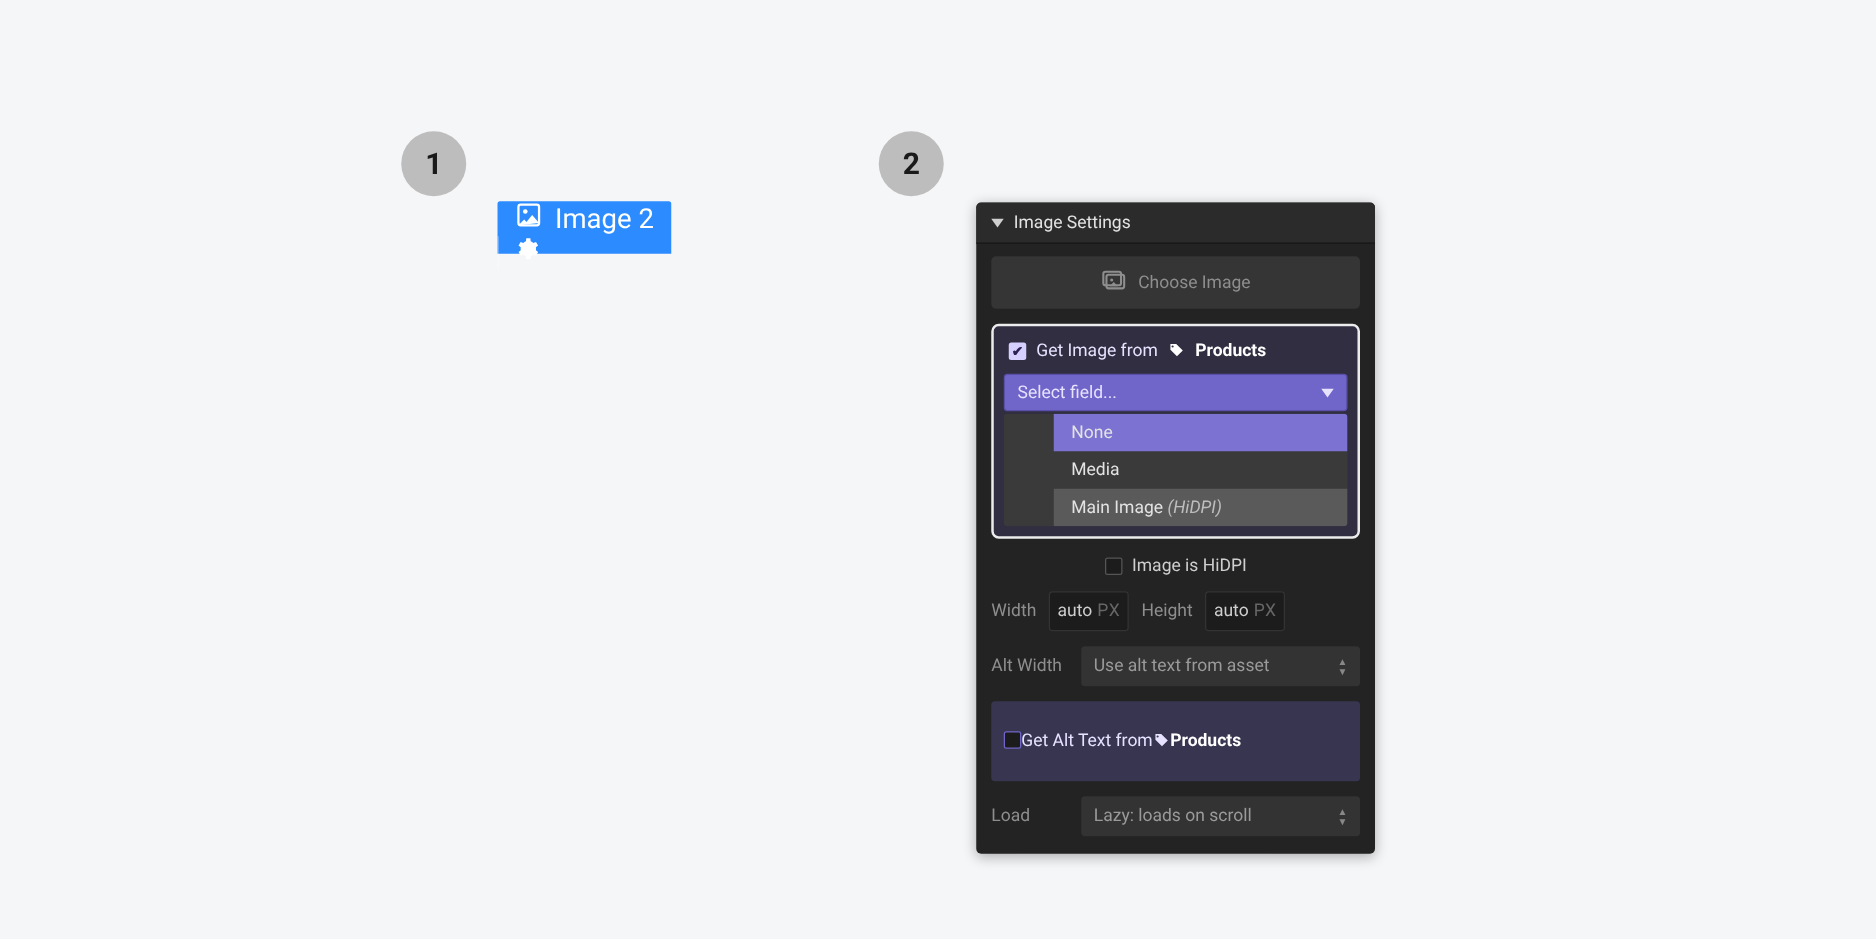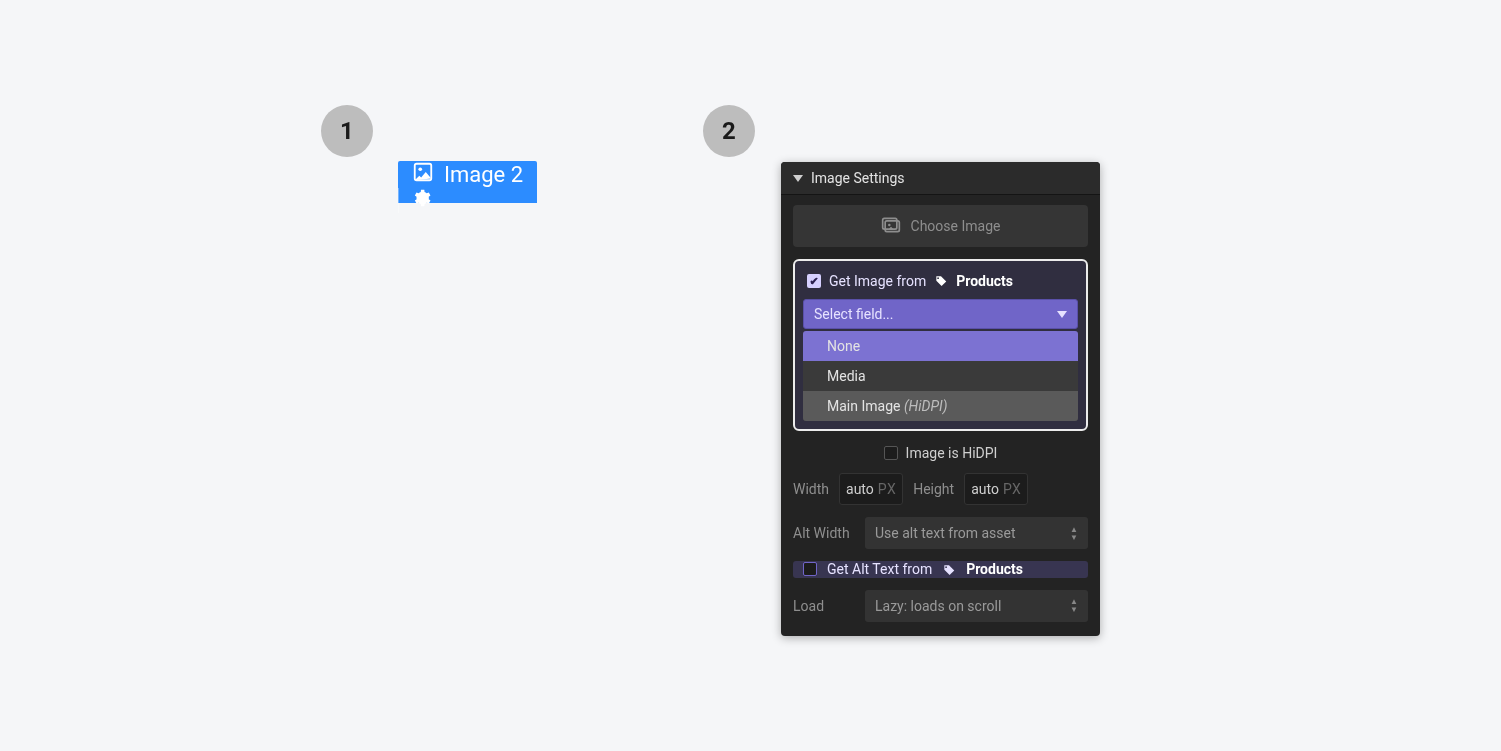--- a/index.html
+++ b/index.html
@@ -158,22 +158,23 @@
     padding: 0 10px;
     border: 1px solid #5a50a9;
   }
   .dropdown {
     margin-top: 2px;
     background: #3a3a3a;
     border-radius: 3px;
     overflow: hidden;
   }
   .dropdown .opt {
-    padding: 7px 24px;
+    padding: 7px 14px;
     color: #e3e3e3;
+    margin-left: 40px;
   }
   .dropdown .opt.none { background: #7c72d2; }
   .dropdown .opt.hover { background: #5a5a5a; }
   .opt .typehint { color: #bdbdbd; font-style: italic; }
   .hidi-row {
     display: flex;
     align-items: center;
     justify-content: center;
     gap: 8px;
     color: #cfcfcf;
@@ -216,24 +217,23 @@
     border-radius: 3px;
     display: flex;
     align-items: center;
     justify-content: space-between;
     padding: 0 10px;
     color: #9a9a9a;
   }
   .alt-bind {
     background: rgba(112,100,200,0.28);
     border-radius: 3px;
-    padding: 0 10px;
-    display: flex;
-    align-items: center;
-    gap: 10px;
+    padding: 24px 10px;
+    display: flex;
+    align-items: flex-start;
     color: #e6e2ff;
   }
   .updown {
     display: flex; flex-direction: column; gap: 1px; color: #888;
   }
   .updown span { font-size: 8px; line-height: 7px; }
   .lbl { width: 60px; }
 </style>
 </head>
 <body>

